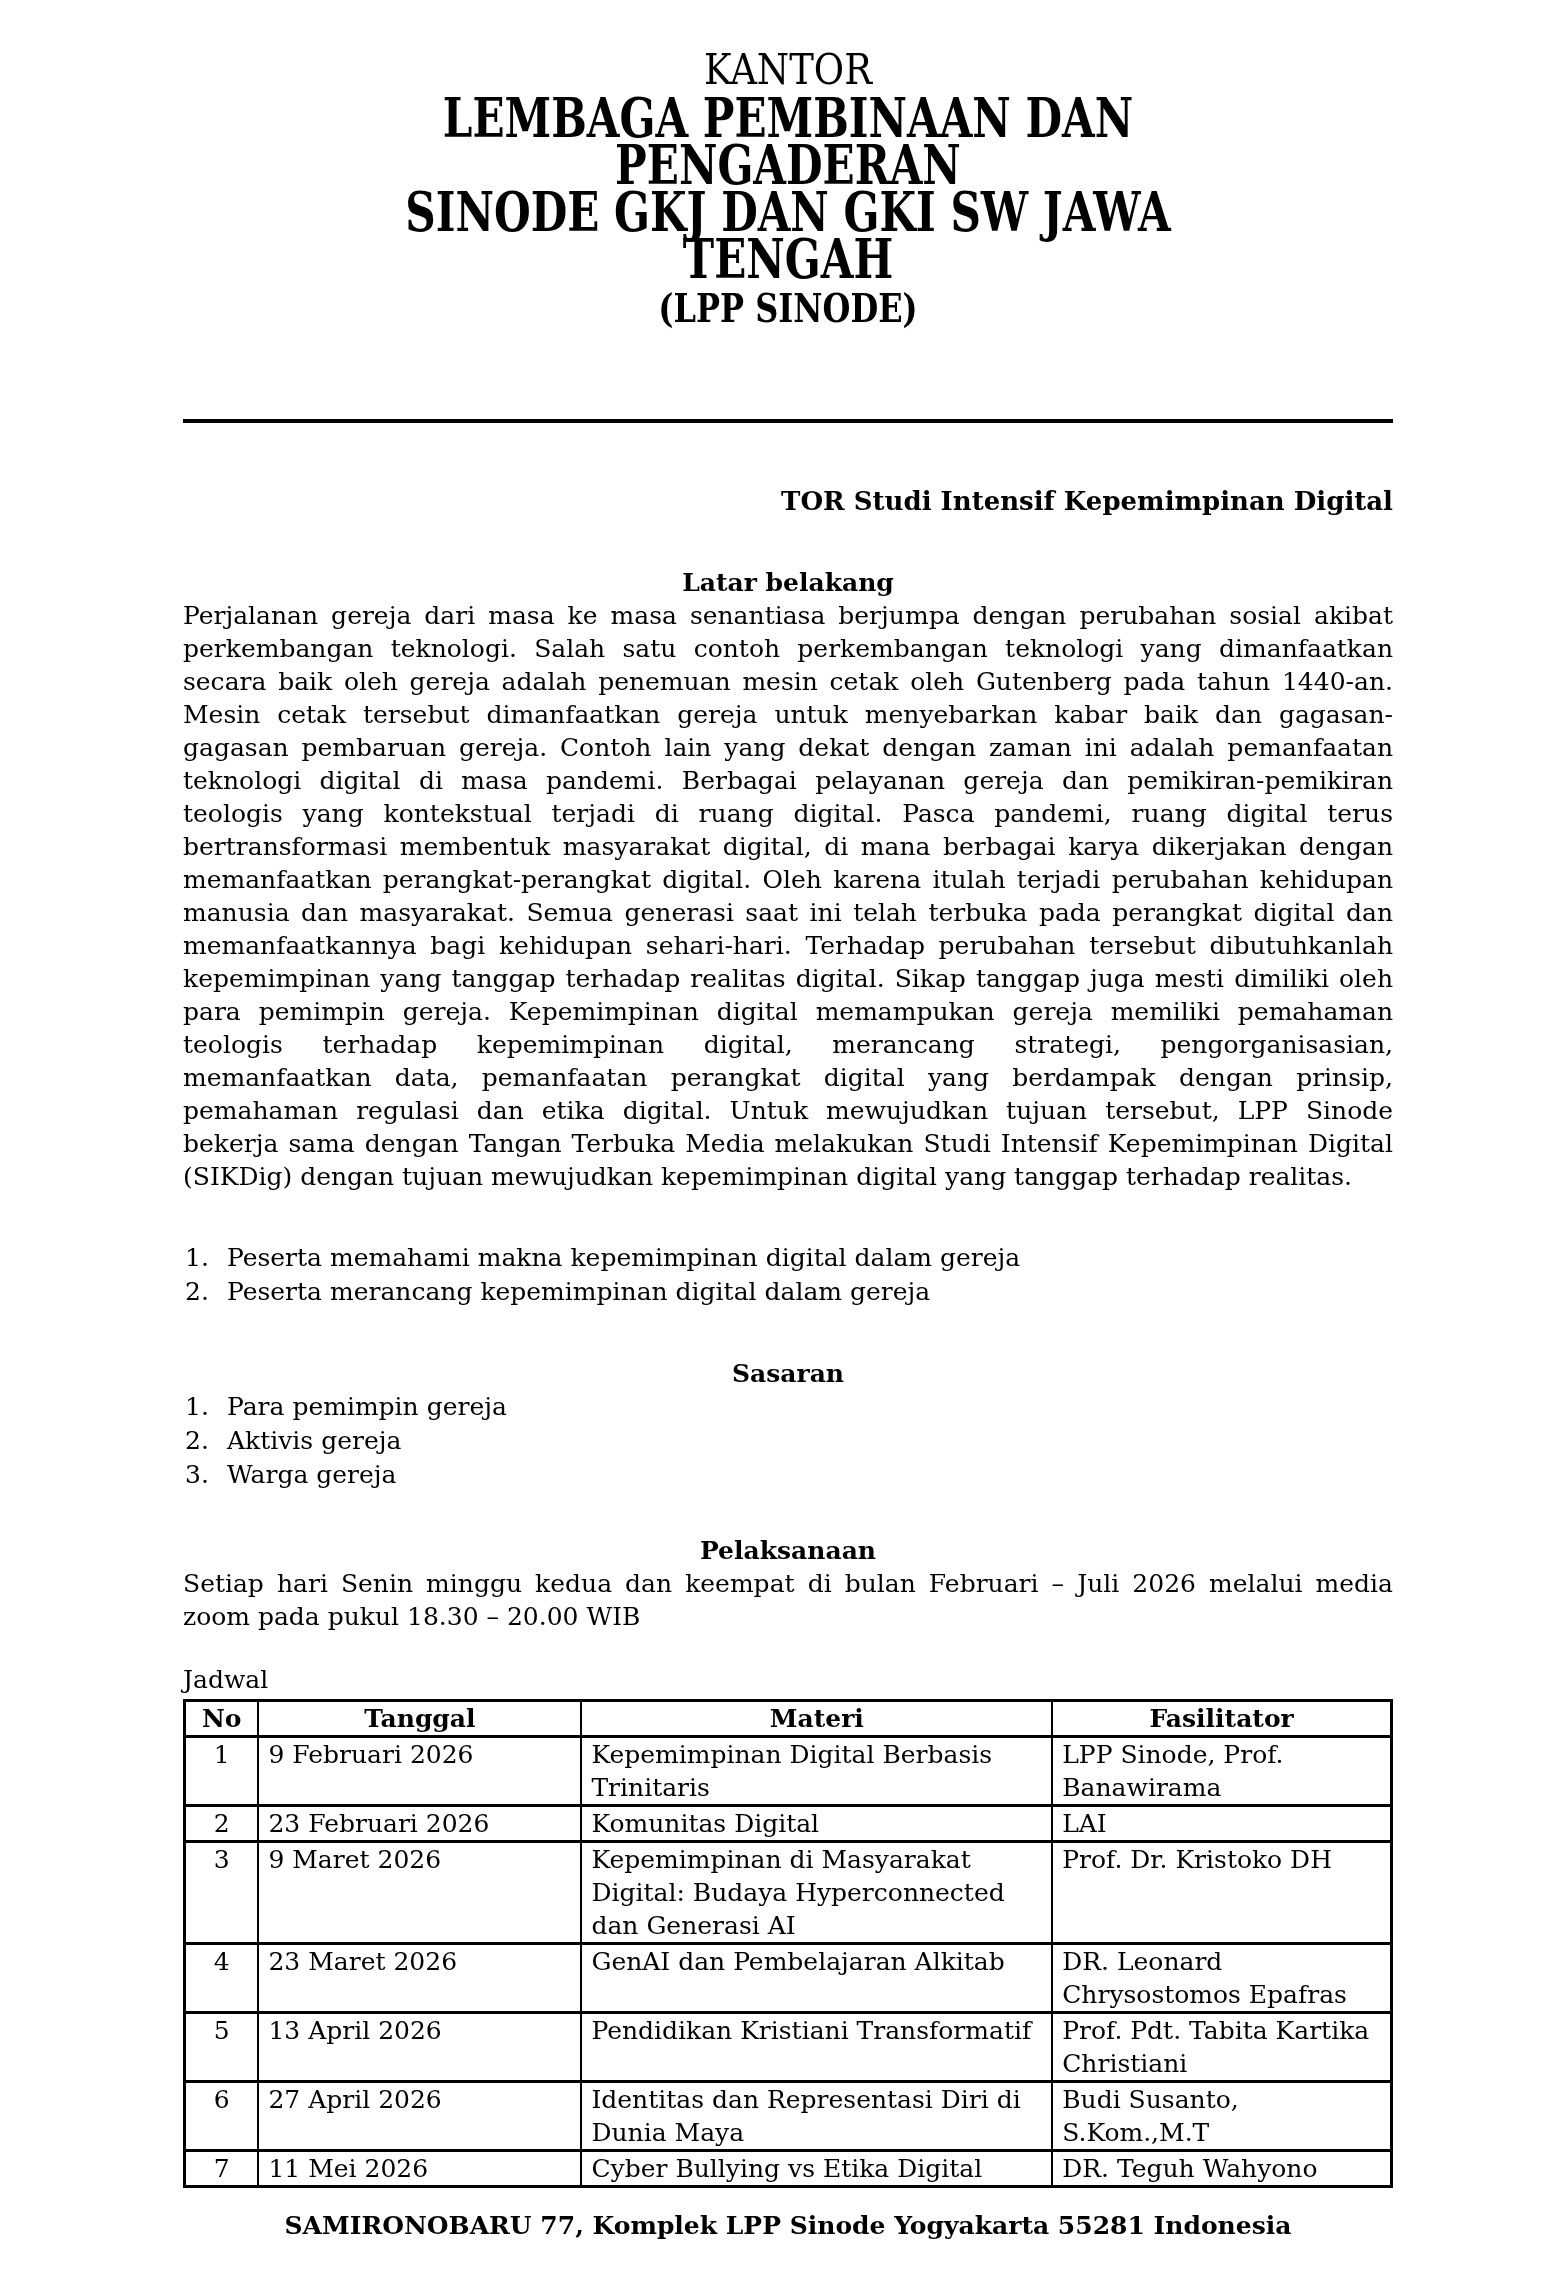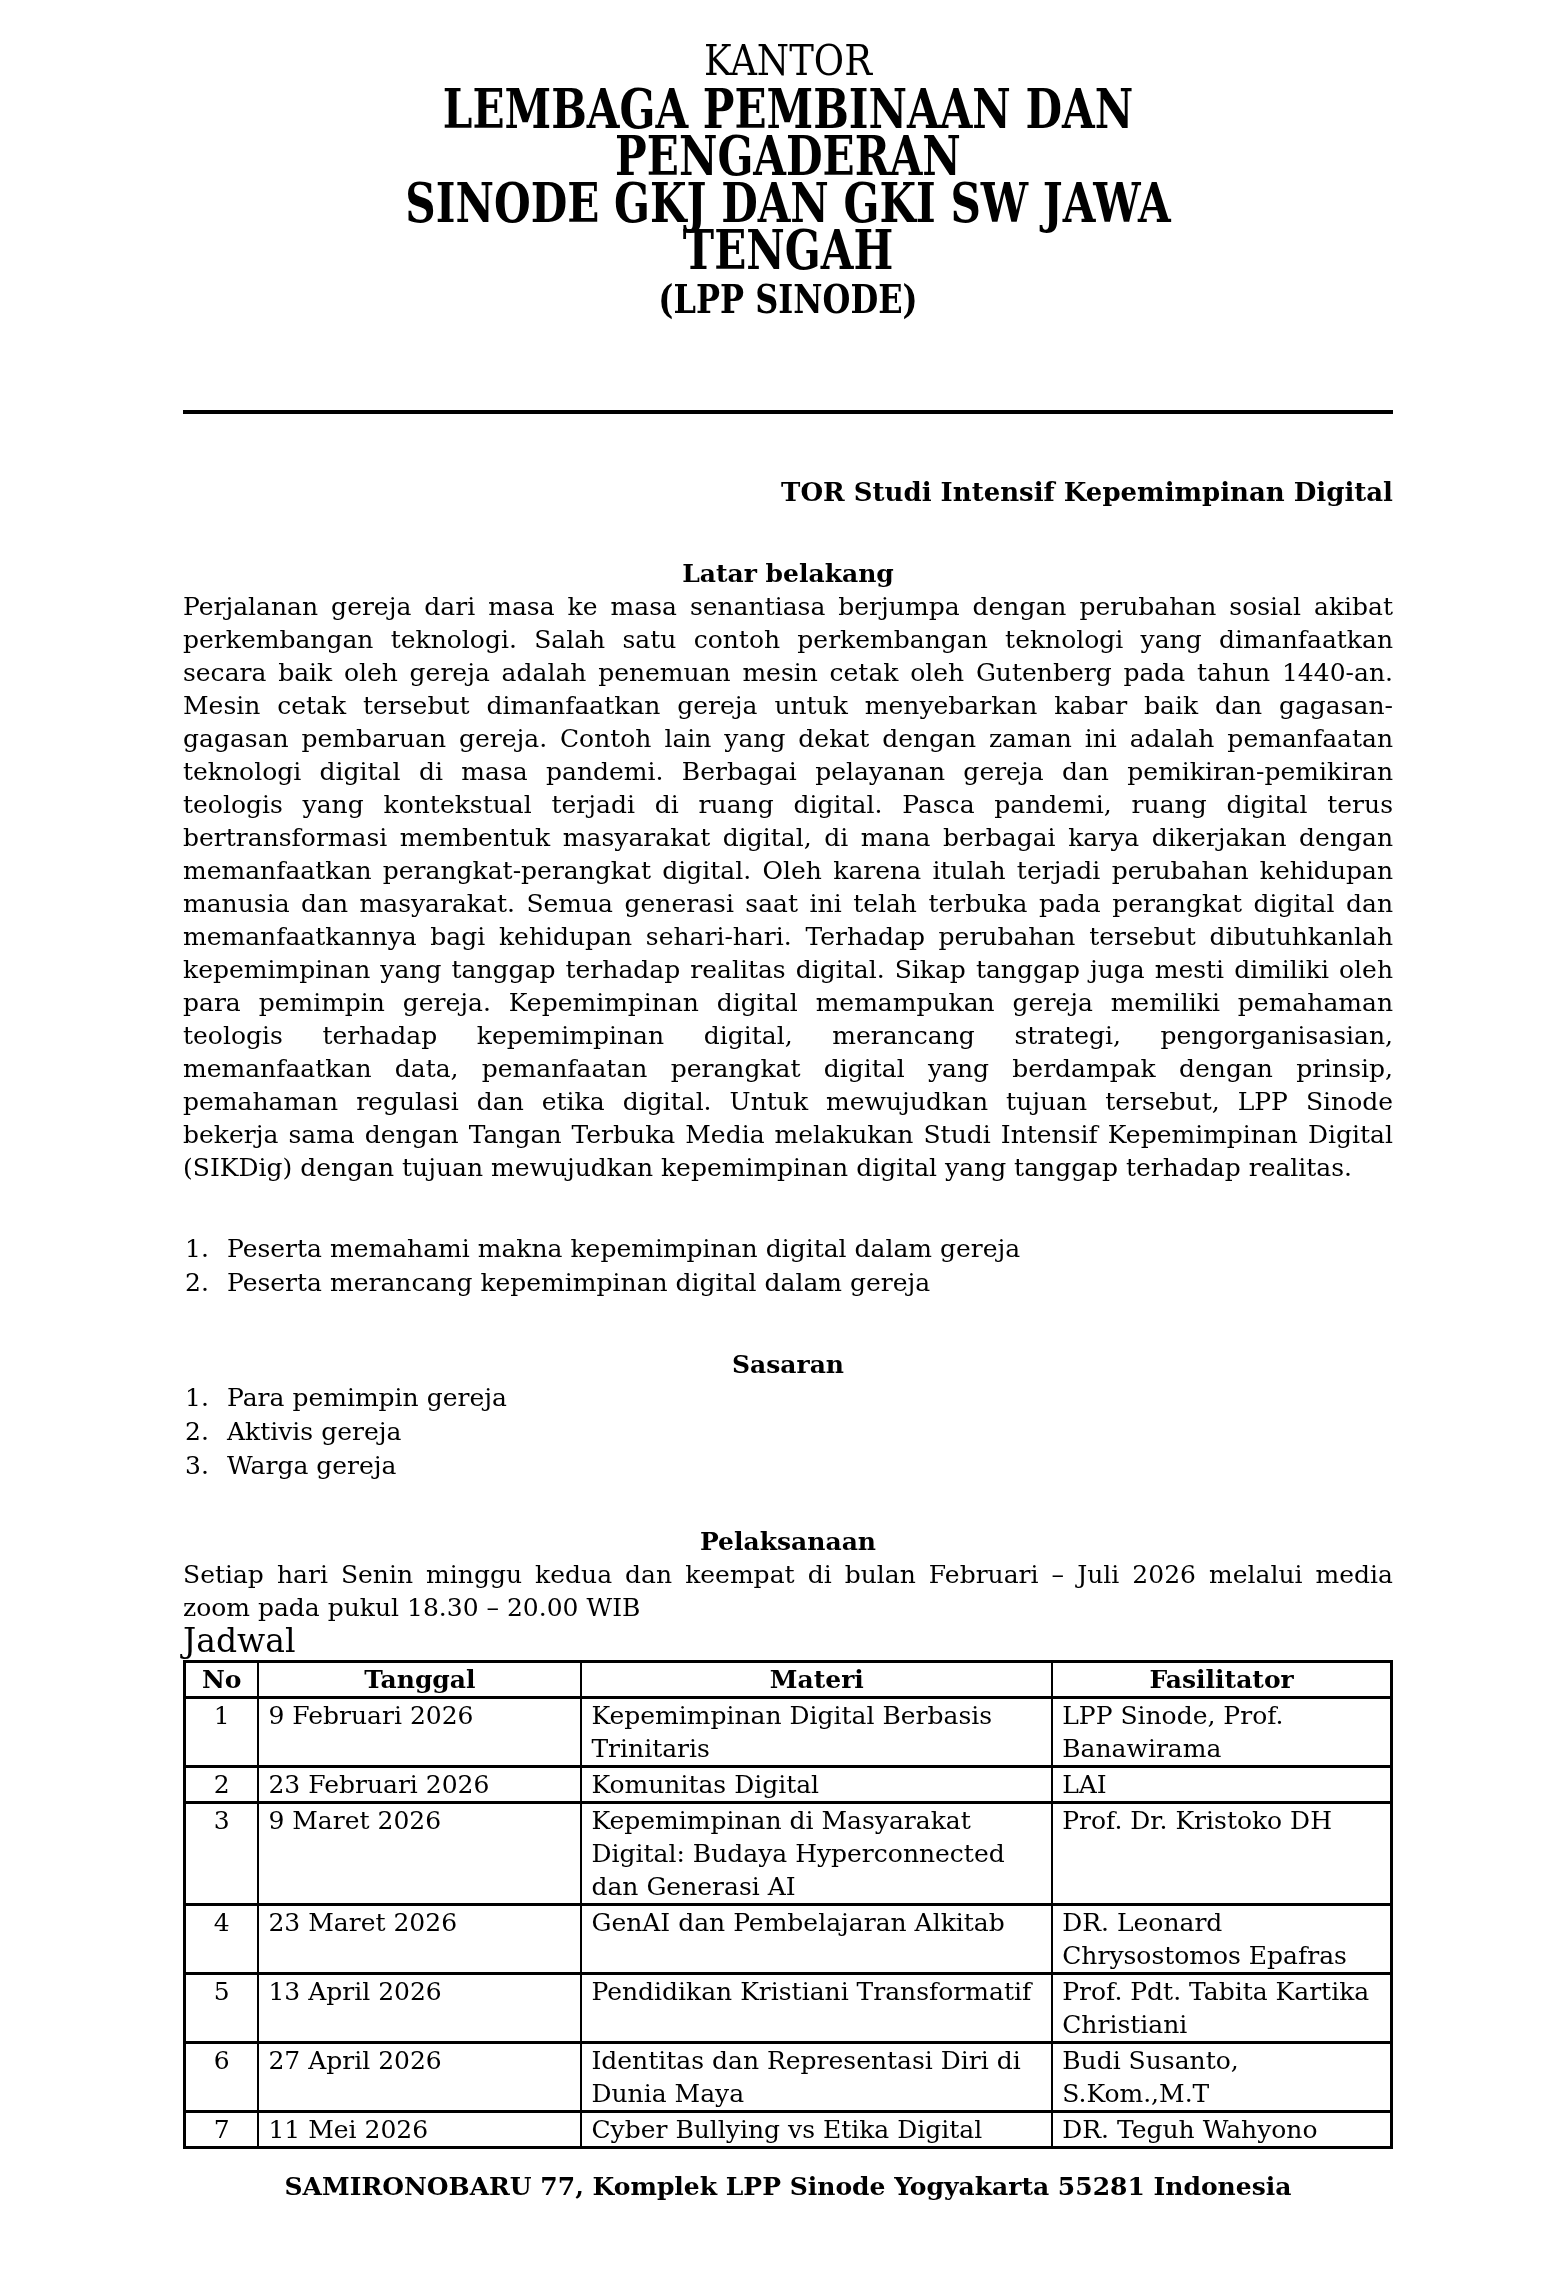--- a/index.html
+++ b/index.html
@@ -3,40 +3,40 @@
 <meta charset="utf-8">
 <style>
   * { margin:0; padding:0; box-sizing:border-box; }
   html,body { background:#ffffff; }
   body {
     width:1557px; height:2272px;
     color:#000;
     font-family:"DejaVu Serif","Liberation Serif",serif;
     overflow:hidden;
   }
-  .page { width:1557px; height:2272px; padding:36px 164px 20px 183px; background:#fff; }
+  .page { width:1557px; height:2272px; padding:45px 164px 20px 183px; background:#fff; }
 
   
   .letterhead { text-align:center; }
   .lh-kantor  { font-size:42px; line-height:50px; transform:scaleX(0.88); }
   .lh-bold    { font-weight:bold; font-size:54px; line-height:47px; transform:scaleX(0.78); }
   .lh-sub     { font-weight:bold; font-size:40px; line-height:50px; transform:scaleX(0.80); }
   .rule { border-top:4px solid #000; margin-top:86px; }
 
   
   .doc-title { text-align:right; font-weight:bold; font-size:26px; line-height:33px; margin-top:62px; }
   .section { margin-top:48px; }
   .section-heading { font-weight:bold; font-size:25px; line-height:33px;text-align:center; }
   .body-text { font-size:25px; line-height:33px; text-align:justify; }
   .list-item { display:flex; font-size:25px; line-height:34px; }
   .list-item .num { flex:none; width:44px; padding-left:2px; }
   .list-item .item-text { flex:1; }
 
   
-  .jadwal-label { font-size:33px; line-height:33px; }
+  .jadwal-label { font-size:25px; line-height:33px; margin-top:30px; }
   table.jadwal { border-collapse:collapse; width:100%; margin-top:3px; font-size:25px; line-height:33px; border:3px solid #000; }
   table.jadwal th, table.jadwal td {
     border:2px solid #000; border-top-width:3px; border-bottom-width:3px;
     padding:0 9px; vertical-align:top; text-align:left;
   }
   table.jadwal th { text-align:center; font-weight:bold; }
   table.jadwal td.c-no { text-align:center; padding:0 2px; }
 
   
   .footer-address { text-align:center; font-weight:bold; font-size:25px; line-height:32px; margin-top:22px; }

